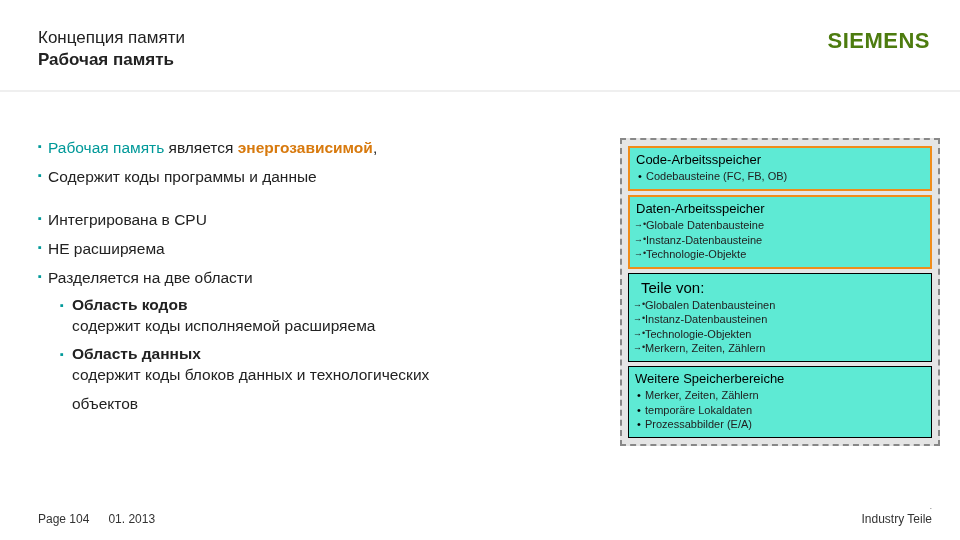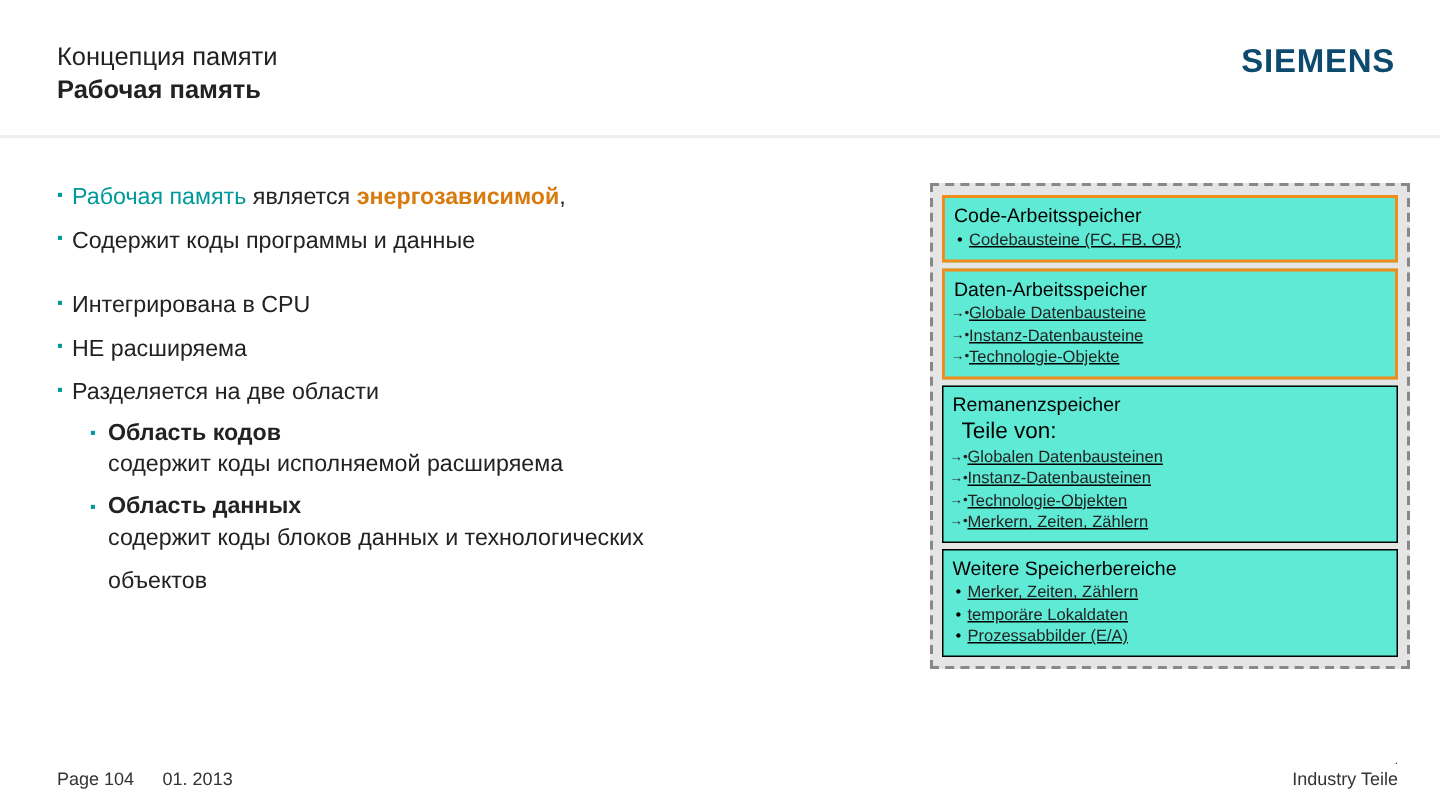--- a/index.html
+++ b/index.html
@@ -1,42 +1,42 @@
 <!DOCTYPE html>
 <html><head>
 <meta charset="utf-8">
 <style>
   * { margin: 0; padding: 0; box-sizing: border-box; }
   body { width: 960px; height: 540px; font-family: Arial, sans-serif; background: #fff; position: relative; overflow: hidden; }
   .header { display: flex; justify-content: space-between; align-items: flex-start; padding: 28px 30px 18px 38px; }
   .titles { }
   .supertitle { font-size: 17px; color: #222; margin-bottom: 2px; }
   .title { font-size: 17px; font-weight: bold; color: #222; }
-  .logo { font-weight: 900; color: #0c4a6e; font-size: 22px; letter-spacing: 0.5px; font-family: Arial Black, Arial, sans-serif; }
+  .logo { font-weight: 900; color: #4d7c0f; font-size: 22px; letter-spacing: 0.5px; font-family: Arial Black, Arial, sans-serif; }
   .divider { height: 2px; background: #efefef; margin-top: 2px; }
-  .content { display: flex; padding: 30px 20px 0 38px; }
+  .content { display: flex; padding: 46px 20px 0 38px; }
   .left { flex: 1; padding-right: 10px; }
   .bullets { list-style: none; }
   .bullets > li { position: relative; padding-left: 10px; margin-bottom: 8px; font-size: 15.5px; color: #222; line-height: 1.35; }
   .bullets > li::before { content: "\25AA"; color: #009999; position: absolute; left: 0; top: 1px; font-size: 11px; }
   .gap { height: 14px; }
   .sub { list-style: none; margin-top: 6px; }
   .sub > li { position: relative; padding-left: 24px; margin-bottom: 8px; font-size: 15.5px; line-height: 1.35; }
   .sub > li::before { content: "\25AA"; color: #009999; position: absolute; left: 12px; top: 3px; font-size: 11px; }
   .standalone { padding-left: 24px; font-size: 15.5px; margin-top: 0; }
   .orange { color: #d87a0e; font-weight: bold; }
   .teal { color: #009999; }
   .bold { font-weight: bold; }
   .right { width: 320px; padding-top: 0; }
   .diagram { border: 2px dashed #888; background: #e5e5e5; padding: 6px; }
   .box { background: #5eead4; border: 1px solid #000; margin-bottom: 4px; padding: 4px 6px 6px 6px; }
   .box:last-child { margin-bottom: 0; }
   .box.orange-b { border: 2px solid #f08c1a; }
   .box-title { font-size: 13px; margin-bottom: 2px; color: #000; }
-  .box-list { list-style: none; text-decoration: underline; }
+  .box-list { list-style: none; }
   .box-list li { font-size: 11px; color: #222; position: relative; padding-left: 10px; line-height: 1.3; }
   .dot li::before { content: "\2022"; position: absolute; left: 2px; color: #000; }
   .arrow li::before { content: "\2192\2022"; position: absolute; left: -2px; font-size: 9px; top: 1px; }
   .sub-t { font-size: 15px; margin: 1px 0 2px 6px; }
   .footer { position: absolute; bottom: 14px; left: 38px; right: 28px; display: flex; align-items: flex-end; font-size: 12px; color: #333; }
   .footer .pg { margin-right: 19px; }
   .footer .sector { margin-left: auto; text-align: right; }
   .footer .dot-mark { font-size: 8px; margin-bottom: 4px; }
 </style>
 </head>
@@ -90,21 +90,20 @@
       </div>
       <div class="box orange-b">
         <div class="box-title">Daten-Arbeitsspeicher</div>
         <ul class="box-list arrow">
           <li>Globale Datenbausteine</li>
           <li>Instanz-Datenbausteine</li>
           <li>Technologie-Objekte</li>
         </ul>
       </div>
       <div class="box">
-        <div class="box-title">Remanenzspeicher</div>
         <div class="sub-t">Teile von:</div>
         <ul class="box-list arrow">
           <li>Globalen Datenbausteinen</li>
           <li>Instanz-Datenbausteinen</li>
           <li>Technologie-Objekten</li>
           <li>Merkern, Zeiten, Zählern</li>
         </ul>
       </div>
       <div class="box">
         <div class="box-title">Weitere Speicherbereiche</div>

